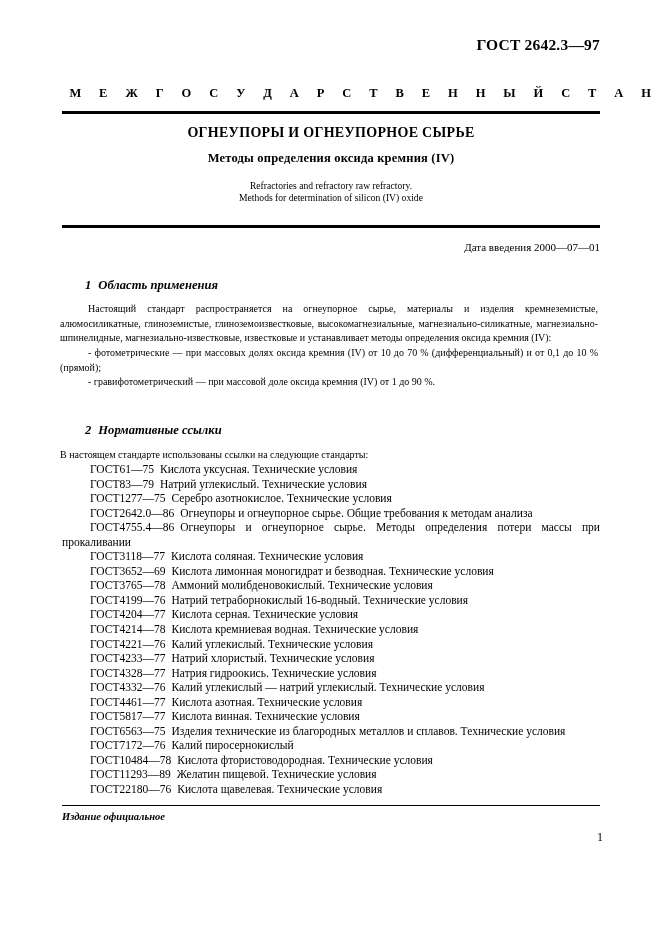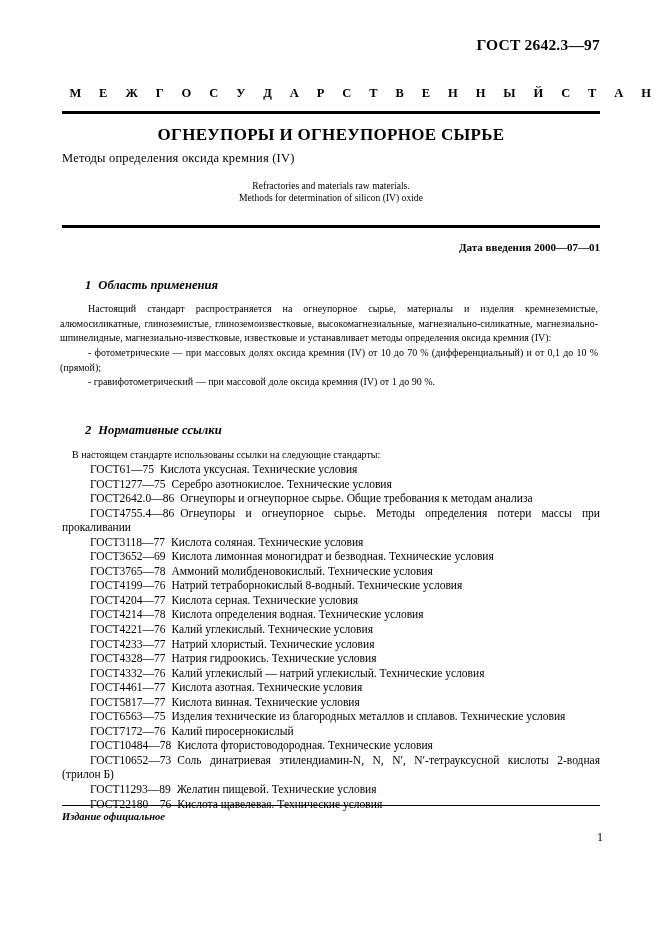--- a/index.html
+++ b/index.html
@@ -67,51 +67,51 @@
   }
   .rule-bottom { top: 805px; }
 
   
   .title-main {
     position: absolute;
     left: 62px;
     top: 125px;
     width: 538px;
     text-align: center;
-    font-size: 17px;
+    font-size: 14px;
     font-weight: bold;
     letter-spacing: 0.3px;
   }
   .title-sub {
     position: absolute;
     left: 62px;
     top: 151px;
     width: 538px;
-    text-align: left;
+    text-align: center;
     font-size: 12.5px;
-    font-weight: normal;
+    font-weight: bold;
     letter-spacing: 0.2px;
   }
   .title-en {
     position: absolute;
     left: 62px;
     top: 180px;
     width: 538px;
     text-align: center;
     font-size: 9.6px;
     line-height: 11.6px;
     font-weight: normal;
   }
 
   .intro-date {
     position: absolute;
     right: 61px;
     top: 241px;
     font-size: 11px;
-    font-weight: bold;
+    font-weight: normal;
     white-space: nowrap;
   }
 
   
   .section-head {
     position: absolute;
     left: 85px;
     font-size: 12.6px;
     font-weight: bold;
     white-space: nowrap;
@@ -132,21 +132,21 @@
     text-justify: inter-word;
   }
   .para.indent { text-indent: 28px; }
 
   .p-scope { top: 302px; }
   .bullets { top: 346px; }
   .bullet {
     text-indent: 28px;
     text-align: justify;
   }
-  .p-refs-intro { top: 448px; margin-left: 12px; }
+  .p-refs-intro { top: 448px; }
 
   .ref-list {
     position: absolute;
     left: 62px;
     top: 462px;
     width: 538px;
     font-size: 11.5px;
     line-height: 14.55px;
   }
   .ref-item {
@@ -185,21 +185,21 @@
 
   <div class="mgs-line">М Е Ж Г О С У Д А Р С Т В Е Н Н Ы Й   С Т А Н Д А Р Т</div>
 
   <div class="rule-thick rule-top"></div>
 
   <div class="title-main">ОГНЕУПОРЫ И ОГНЕУПОРНОЕ СЫРЬЕ</div>
 
   <div class="title-sub">Методы определения оксида кремния (IV)</div>
 
   <div class="title-en">
-    <div>Refractories and materials raw materials.</div>
+    <div>Refractories and refractory raw refractory.</div>
     <div>Methods for determination of silicon (IV) oxide</div>
   </div>
 
   <div class="rule-thick rule-mid"></div>
 
   <div class="intro-date">Дата введения 2000—07—01</div>
 
   <div class="section-head sec1-head">
     <span class="num">1</span><span>Область применения</span>
   </div>
@@ -212,39 +212,39 @@
   </div>
 
   <div class="section-head sec2-head">
     <span class="num">2</span><span>Нормативные ссылки</span>
   </div>
 
   <div class="para p-refs-intro">В настоящем стандарте использованы ссылки на следующие стандарты:</div>
 
   <div class="ref-list">
       <div class="ref-item"><span class="code"><span class="label">ГОСТ</span><span class="num">61—75</span></span><span>Кислота уксусная. Технические условия</span></div>
+      <div class="ref-item"><span class="code"><span class="label">ГОСТ</span><span class="num">83—79</span></span><span>Натрий углекислый. Технические условия</span></div>
       <div class="ref-item"><span class="code"><span class="label">ГОСТ</span><span class="num">1277—75</span></span><span>Серебро азотнокислое. Технические условия</span></div>
       <div class="ref-item"><span class="code"><span class="label">ГОСТ</span><span class="num">2642.0—86</span></span><span>Огнеупоры и огнеупорное сырье. Общие требования к методам анализа</span></div>
       <div class="ref-item"><span class="code"><span class="label">ГОСТ</span><span class="num">4755.4—86</span></span><span>Огнеупоры и огнеупорное сырье. Методы определения потери массы при прокаливании</span></div>
       <div class="ref-item"><span class="code"><span class="label">ГОСТ</span><span class="num">3118—77</span></span><span>Кислота соляная. Технические условия</span></div>
       <div class="ref-item"><span class="code"><span class="label">ГОСТ</span><span class="num">3652—69</span></span><span>Кислота лимонная моногидрат и безводная. Технические условия</span></div>
       <div class="ref-item"><span class="code"><span class="label">ГОСТ</span><span class="num">3765—78</span></span><span>Аммоний молибденовокислый. Технические условия</span></div>
-      <div class="ref-item"><span class="code"><span class="label">ГОСТ</span><span class="num">4199—76</span></span><span>Натрий тетраборнокислый 8-водный. Технические условия</span></div>
+      <div class="ref-item"><span class="code"><span class="label">ГОСТ</span><span class="num">4199—76</span></span><span>Натрий тетраборнокислый 16-водный. Технические условия</span></div>
       <div class="ref-item"><span class="code"><span class="label">ГОСТ</span><span class="num">4204—77</span></span><span>Кислота серная. Технические условия</span></div>
-      <div class="ref-item"><span class="code"><span class="label">ГОСТ</span><span class="num">4214—78</span></span><span>Кислота определения водная. Технические условия</span></div>
+      <div class="ref-item"><span class="code"><span class="label">ГОСТ</span><span class="num">4214—78</span></span><span>Кислота кремниевая водная. Технические условия</span></div>
       <div class="ref-item"><span class="code"><span class="label">ГОСТ</span><span class="num">4221—76</span></span><span>Калий углекислый. Технические условия</span></div>
       <div class="ref-item"><span class="code"><span class="label">ГОСТ</span><span class="num">4233—77</span></span><span>Натрий хлористый. Технические условия</span></div>
       <div class="ref-item"><span class="code"><span class="label">ГОСТ</span><span class="num">4328—77</span></span><span>Натрия гидроокись. Технические условия</span></div>
       <div class="ref-item"><span class="code"><span class="label">ГОСТ</span><span class="num">4332—76</span></span><span>Калий углекислый  —  натрий углекислый. Технические условия</span></div>
       <div class="ref-item"><span class="code"><span class="label">ГОСТ</span><span class="num">4461—77</span></span><span>Кислота азотная. Технические условия</span></div>
       <div class="ref-item"><span class="code"><span class="label">ГОСТ</span><span class="num">5817—77</span></span><span>Кислота винная. Технические условия</span></div>
       <div class="ref-item"><span class="code"><span class="label">ГОСТ</span><span class="num">6563—75</span></span><span>Изделия технические из благородных металлов и сплавов. Технические условия</span></div>
       <div class="ref-item"><span class="code"><span class="label">ГОСТ</span><span class="num">7172—76</span></span><span>Калий пиросернокислый</span></div>
       <div class="ref-item"><span class="code"><span class="label">ГОСТ</span><span class="num">10484—78</span></span><span>Кислота фтористоводородная. Технические условия</span></div>
-      <div class="ref-item"><span class="code"><span class="label">ГОСТ</span><span class="num">10652—73</span></span><span>Соль динатриевая этилендиамин-N, N, N′, N′-тетрауксусной кислоты 2-водная (трилон Б)</span></div>
       <div class="ref-item"><span class="code"><span class="label">ГОСТ</span><span class="num">11293—89</span></span><span>Желатин пищевой. Технические условия</span></div>
       <div class="ref-item"><span class="code"><span class="label">ГОСТ</span><span class="num">22180—76</span></span><span>Кислота щавелевая. Технические условия</span></div>
     </div>
 
   <div class="rule-thin rule-bottom"></div>
 
   <div class="edition">Издание официальное</div>
 
   <div class="page-number">1</div>
 

